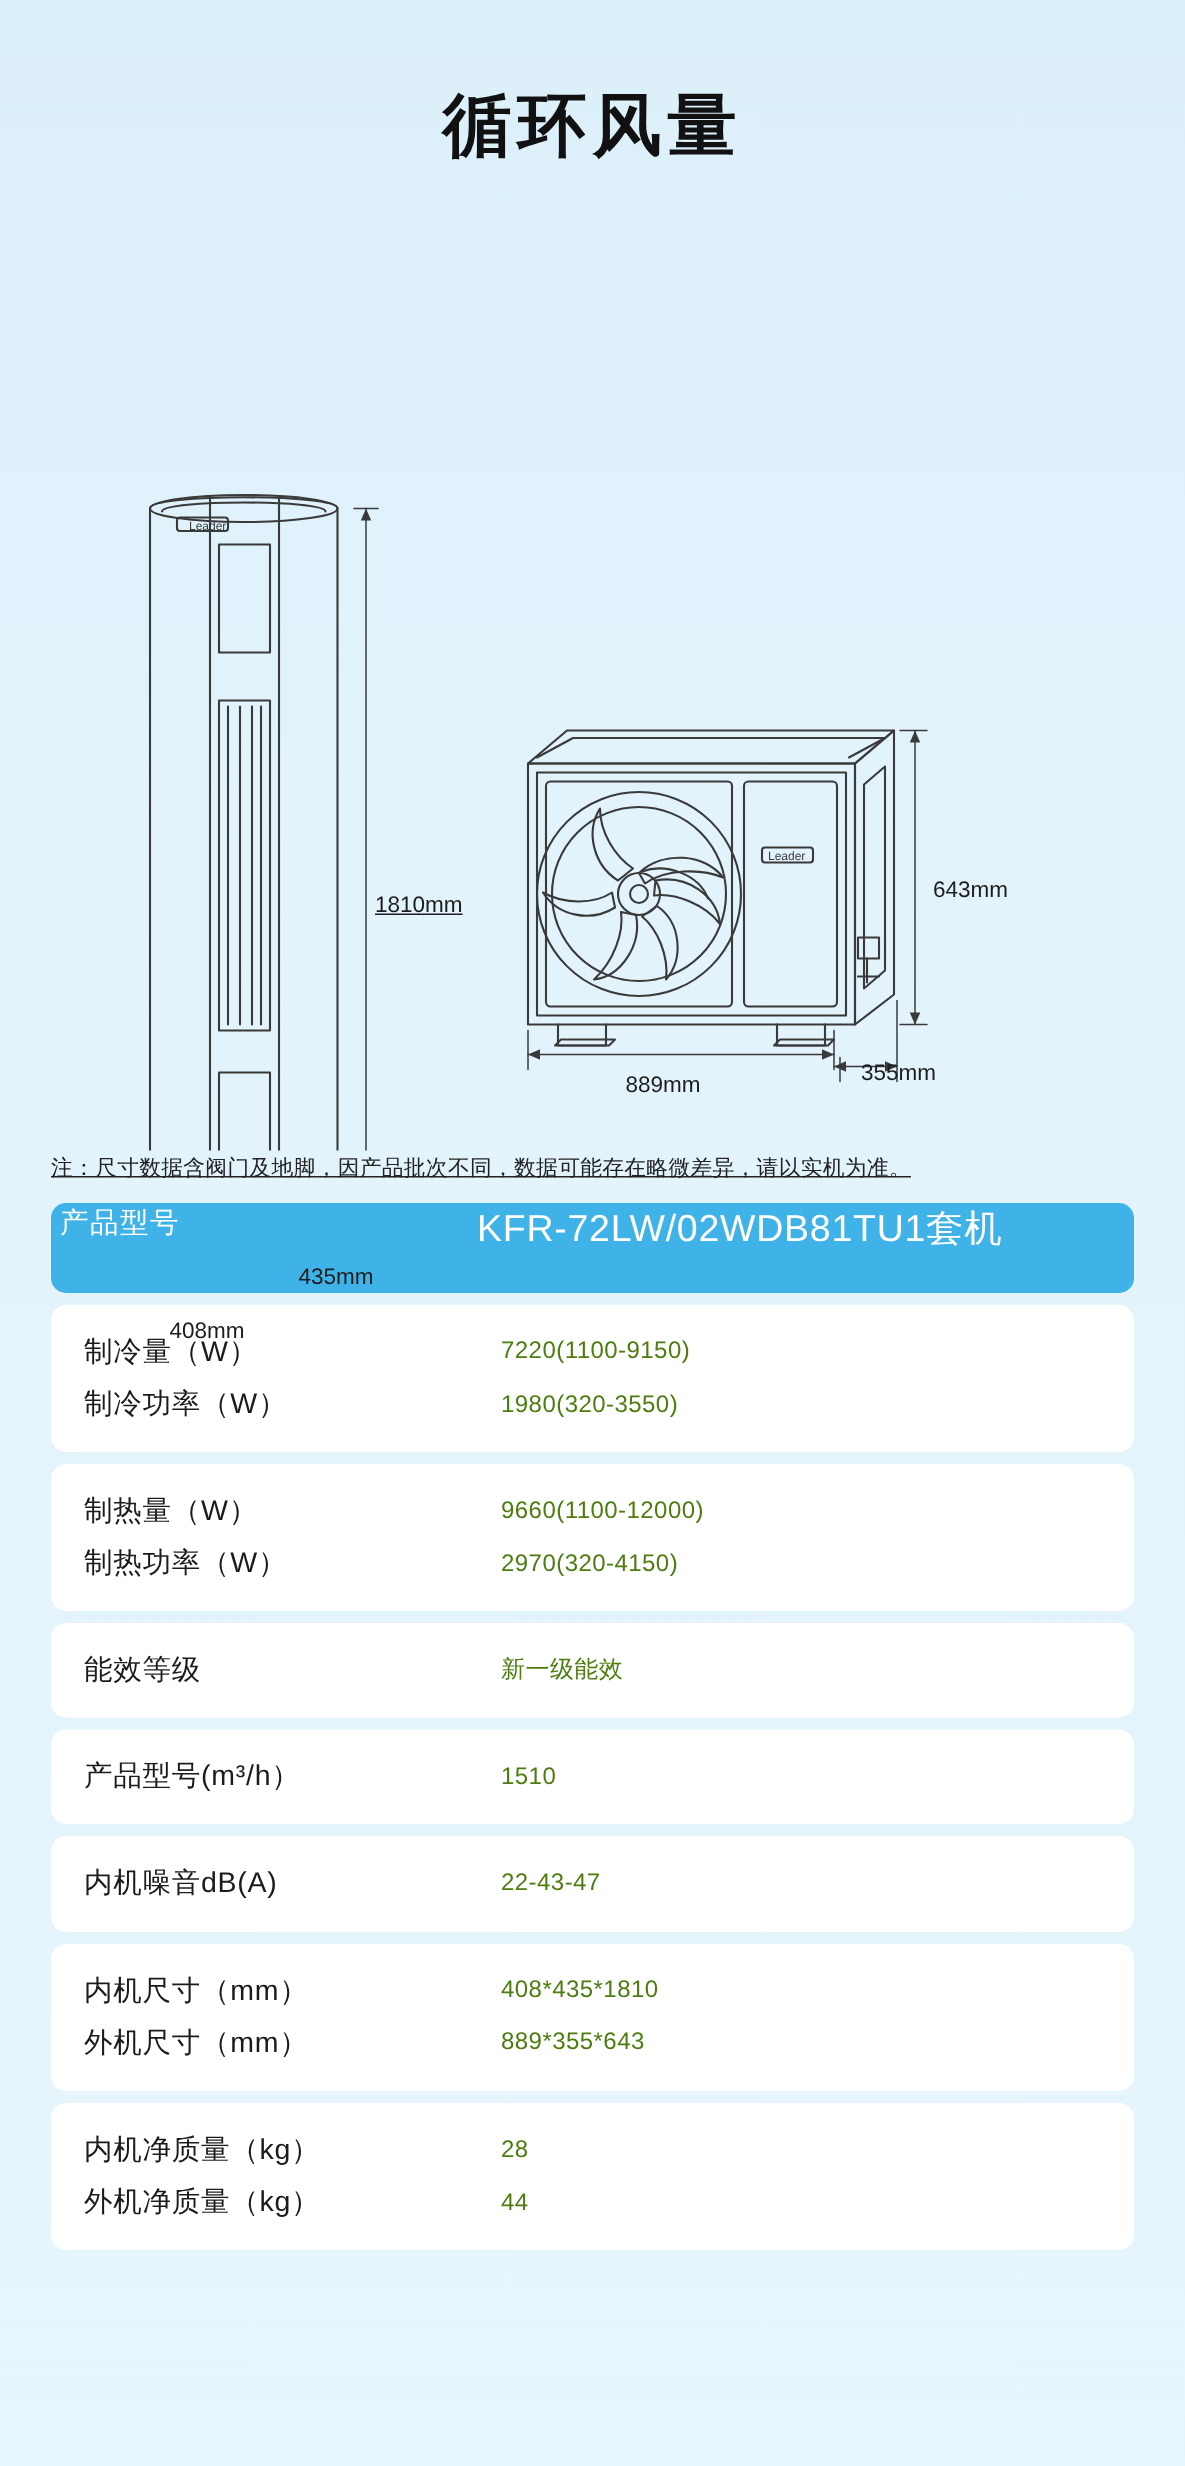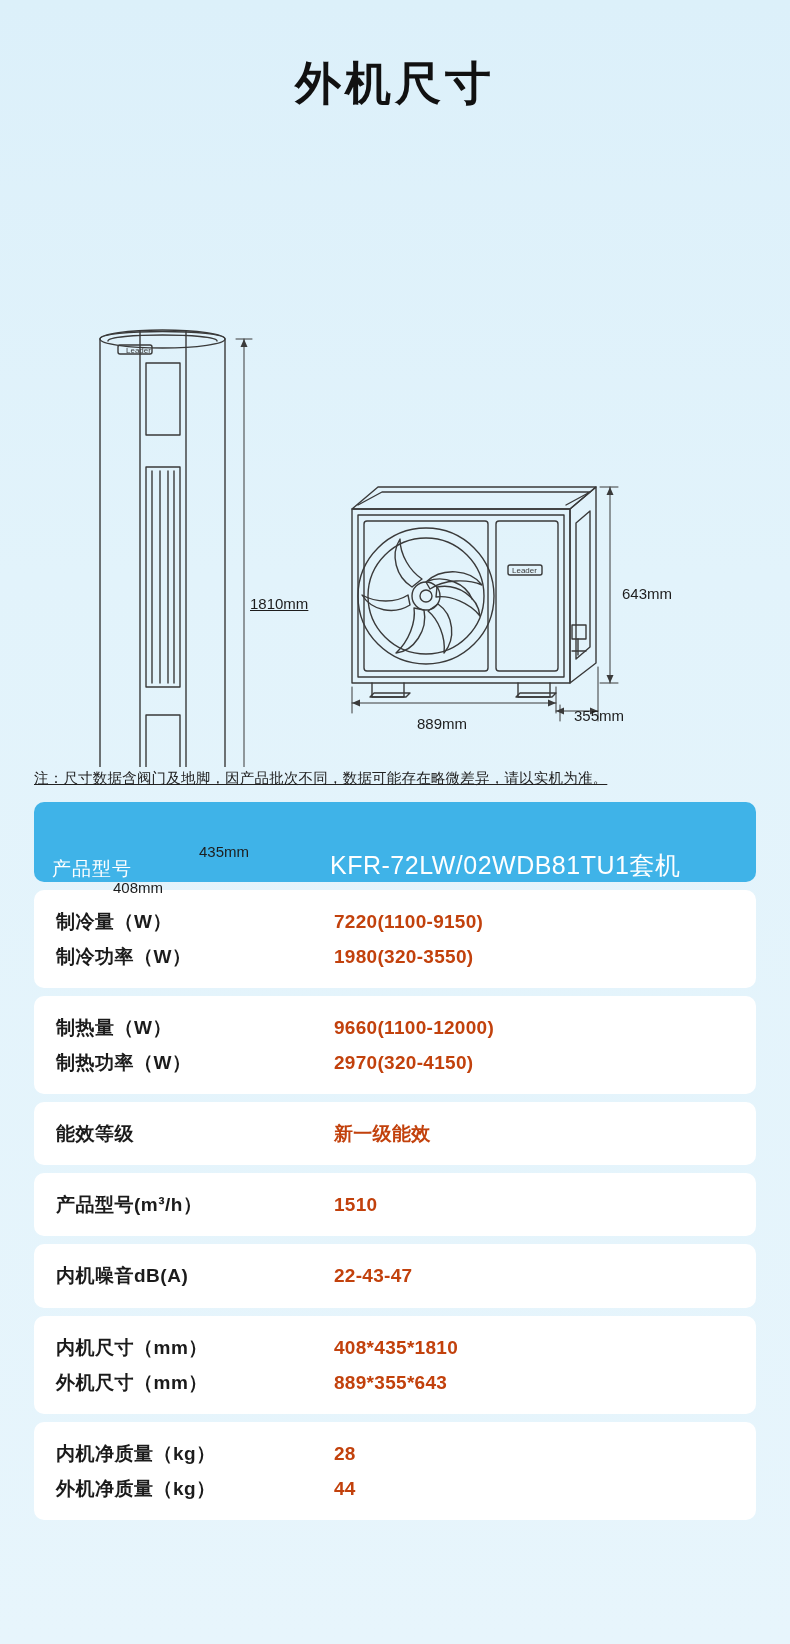--- a/index.html
+++ b/index.html
@@ -59,65 +59,64 @@
   
   .spec-table {
     margin: 14px 34px 0 34px;
     width: 722px;
   }
   .spec-head {
     background: #3fb3e8;
     border-radius: 10px;
     color: #ffffff;
     display: flex;
-    align-items: flex-end;
-    height: 80px;
-    padding: 0 0 0 18px;
+    align-items: flex-start;
+    height: 60px;
+    padding: 0 0 0 6px;
     box-sizing: border-box;
   }
   .spec-head .k {
     width: 278px;
     font-size: 19px;
     letter-spacing: 1px;
   }
   .spec-head .v {
     font-size: 25px;
     letter-spacing: 0.5px;
   }
   .spec-row {
     background: #ffffff;
     border-radius: 10px;
     margin-top: 8px;
     padding: 14px 0 14px 22px;
     box-sizing: border-box;
-    font-weight: bold;
   }
   .spec-line {
     display: flex;
     align-items: center;
     line-height: 1.85;
   }
   .spec-line .k {
     width: 278px;
     font-size: 19px;
     color: #1b1b1b;
     letter-spacing: 0.5px;
   }
   .spec-line .v {
-    font-size: 19px;
-    color: #c2410c;
+    font-size: 16px;
+    color: #4d7c0f;
     letter-spacing: 0.3px;
   }
 </style>
 </head>
 <body>
 
 <div class="page">
 
-  <div class="title">外机尺寸</div>
+  <div class="title">循环风量</div>
 
   <div class="diagram">
     <svg width="790" height="640" viewBox="0 0 790 640">
       <g fill="none" stroke="#3a3a3a" stroke-width="1.4" stroke-linejoin="round" stroke-linecap="round">
 
         <path d="M100 212 C100 202, 225 202, 225 212 L225 700 C225 712, 100 712, 100 700 Z"></path>
 
         <ellipse cx="162.5" cy="212" rx="62.5" ry="9"></ellipse>
 
         <path d="M108 214 C108 206, 217 206, 217 214"></path>

